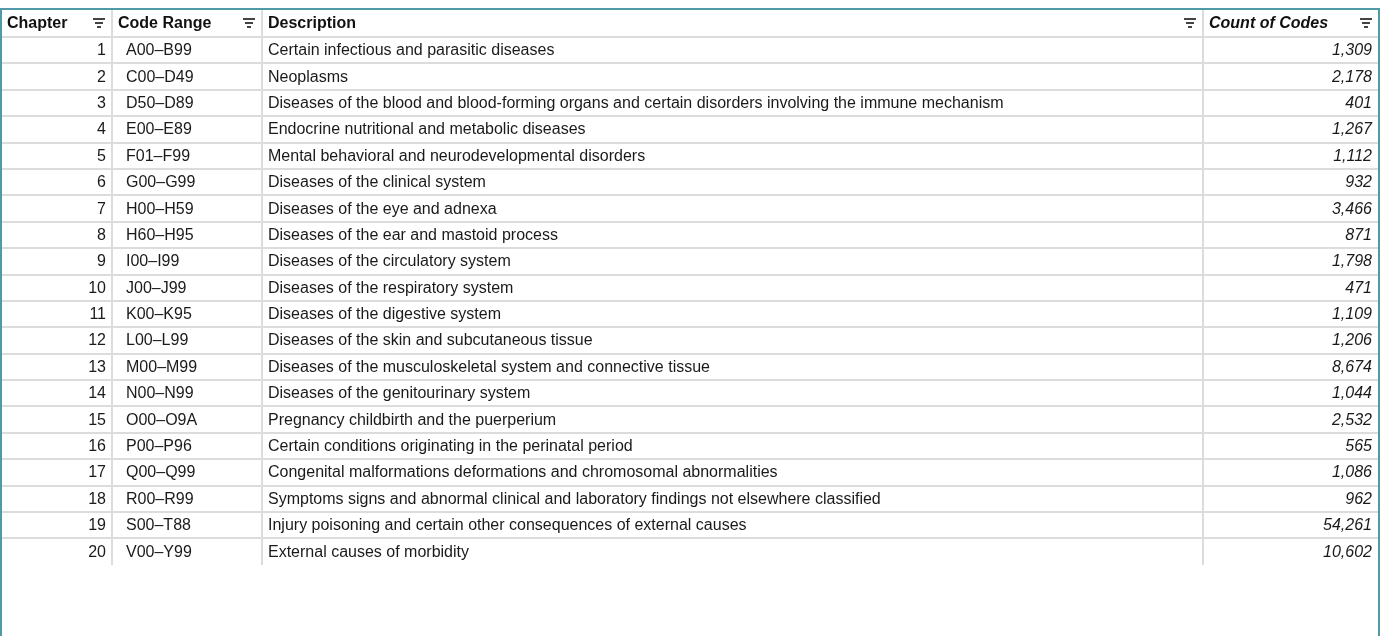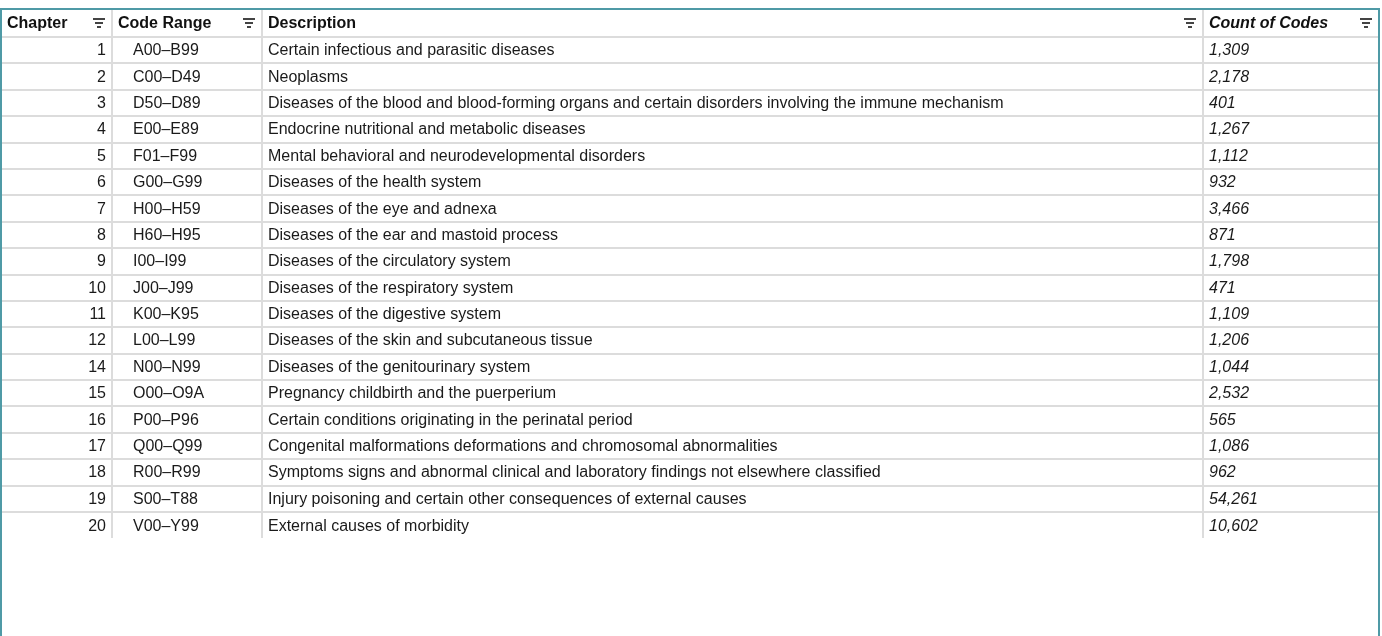--- a/index.html
+++ b/index.html
@@ -25,22 +25,22 @@
   th:last-child, td:last-child { border-right: none; font-style: italic; }
   tr:last-child td { border-bottom: none; }
   th { font-weight: bold; text-align: left; color: #111; height: 27px; }
   th .hwrap { display: flex; align-items: center; justify-content: space-between; }
   th .filt { display: inline-block; width: 14px; height: 12px; position: relative; margin-left: 6px; }
   th .filt i { position: absolute; height: 1.5px; background: #444; left: 50%; transform: translateX(-50%); }
   th .filt i:nth-child(1) { top: 1px; width: 12px; }
   th .filt i:nth-child(2) { top: 5px; width: 8px; }
   th .filt i:nth-child(3) { top: 9px; width: 4px; }
   td.num { text-align: right; }
-  td.count { padding-right: 6px; border-radius: 6px; }
-  td.range { padding-left: 20px; margin-left: 48px; }
+  td.count { text-align: right; padding-right: 6px; border-radius: 6px; }
+  td.range { padding-left: 13px; margin-left: 48px; }
   td.desc { padding-left: 5px; }
 </style>
 </head>
 <body>
 
 <div class="sheet">
   <table>
     <colgroup>
       <col class="c-chapter">
         <col class="c-range">
@@ -118,21 +118,21 @@
         </tr>
         <tr>
           <td class="num">5</td>
           <td class="range">F01–F99</td>
           <td class="desc">Mental behavioral and neurodevelopmental disorders</td>
           <td class="count">1,112</td>
         </tr>
         <tr>
           <td class="num">6</td>
           <td class="range">G00–G99</td>
-          <td class="desc">Diseases of the health system</td>
+          <td class="desc">Diseases of the clinical system</td>
           <td class="count">932</td>
         </tr>
         <tr>
           <td class="num">7</td>
           <td class="range">H00–H59</td>
           <td class="desc">Diseases of the eye and adnexa</td>
           <td class="count">3,466</td>
         </tr>
         <tr>
           <td class="num">8</td>
@@ -156,20 +156,26 @@
           <td class="num">11</td>
           <td class="range">K00–K95</td>
           <td class="desc">Diseases of the digestive system</td>
           <td class="count">1,109</td>
         </tr>
         <tr>
           <td class="num">12</td>
           <td class="range">L00–L99</td>
           <td class="desc">Diseases of the skin and subcutaneous tissue</td>
           <td class="count">1,206</td>
+        </tr>
+        <tr>
+          <td class="num">13</td>
+          <td class="range">M00–M99</td>
+          <td class="desc">Diseases of the musculoskeletal system and connective tissue</td>
+          <td class="count">8,674</td>
         </tr>
         <tr>
           <td class="num">14</td>
           <td class="range">N00–N99</td>
           <td class="desc">Diseases of the genitourinary system</td>
           <td class="count">1,044</td>
         </tr>
         <tr>
           <td class="num">15</td>
           <td class="range">O00–O9A</td>

